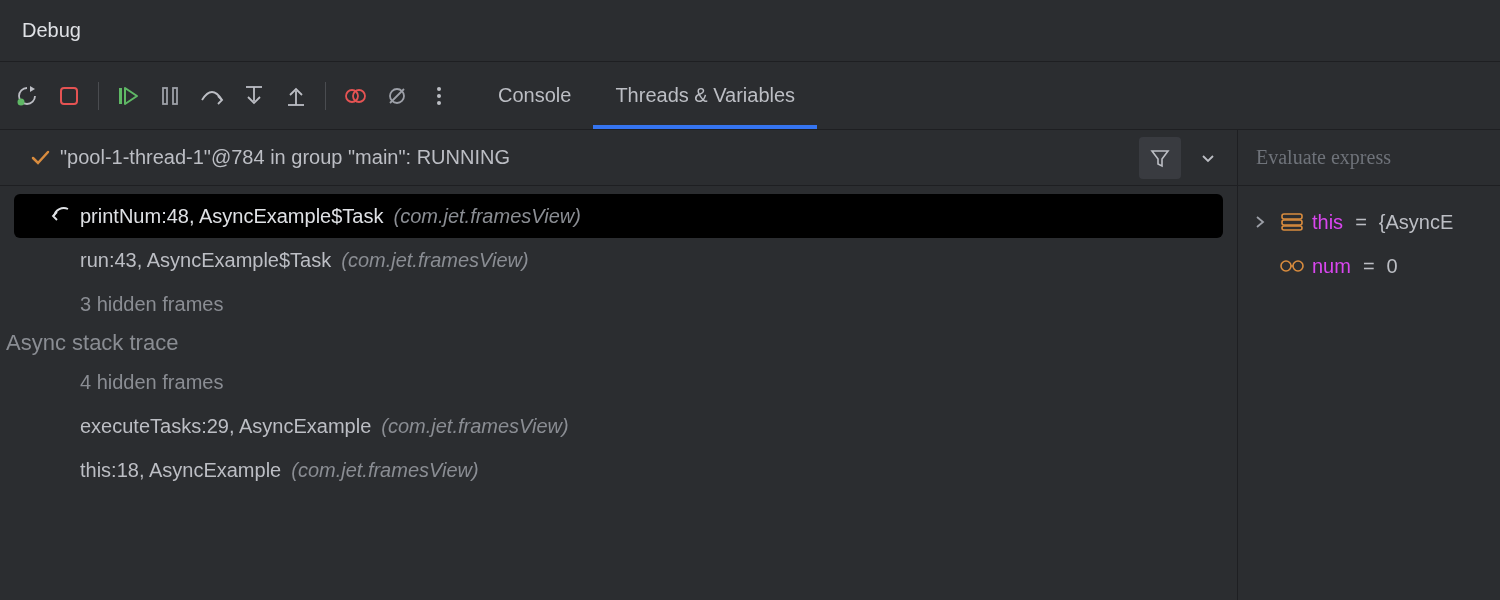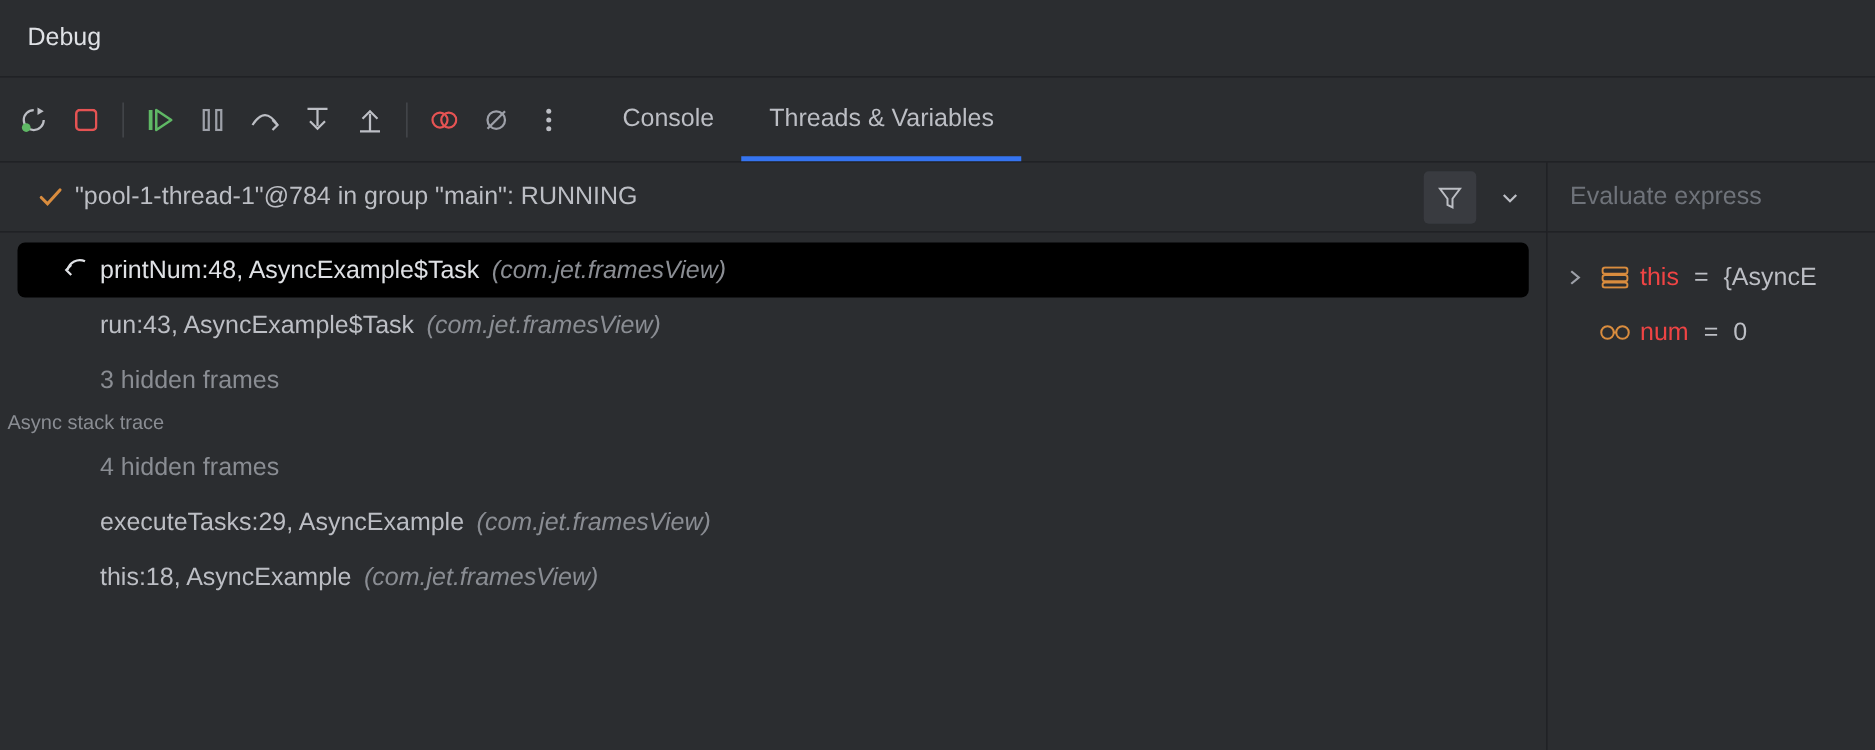--- a/index.html
+++ b/index.html
@@ -147,55 +147,56 @@
     background: #000000;
     color: #dfe1e5;
   }
   .frame-row .muted-pkg { color: #8a8d93; font-style: italic; }
   .frame-row .main-txt { color: #bcbec4; }
   .frame-row.selected .main-txt { color: #dfe1e5; }
   .frame-row.dim .main-txt { color: #8a8d93; }
   .section-label {
     padding: 4px 6px 4px 6px;
     color: #8a8d93;
-    font-size: 16px;
+    font-size: 22px;
   }
   .frame-row.no-indent { padding-left: 66px; }
   .right-pane {
     width: 262px;
     display: flex;
     flex-direction: column;
   }
   .eval-bar {
     height: 56px;
     display: flex;
     align-items: center;
     padding: 0 18px;
     border-bottom: 1px solid #1e1f22;
     color: #6f737a;
     font-size: 20px;
     white-space: nowrap;
     overflow: hidden;
+    font-family: Liberation Serif, serif;
   }
   .vars-list {
     padding: 14px 0;
   }
   .var-row {
     display: flex;
     align-items: center;
     height: 44px;
     padding: 0 0 0 16px;
     gap: 8px;
     font-size: 20px;
     white-space: nowrap;
   }
   .var-row .chevron { width: 18px; color: #8a8d93; }
   .var-icon { width: 24px; height: 24px; display:flex; align-items:center; justify-content:center; }
   .orange { color: #d98c3e; }
-  .kv-name { color: #ef4444; }
+  .kv-name { color: #d946ef; }
   .kv-eq { color: #bcbec4; margin: 0 4px; }
   .kv-val { color: #bcbec4; }
   svg { display: block; }
 </style>
 </head>
 <body>
 
 <div class="top-bar">
   <div class="debug-title">Debug</div>
 </div>

